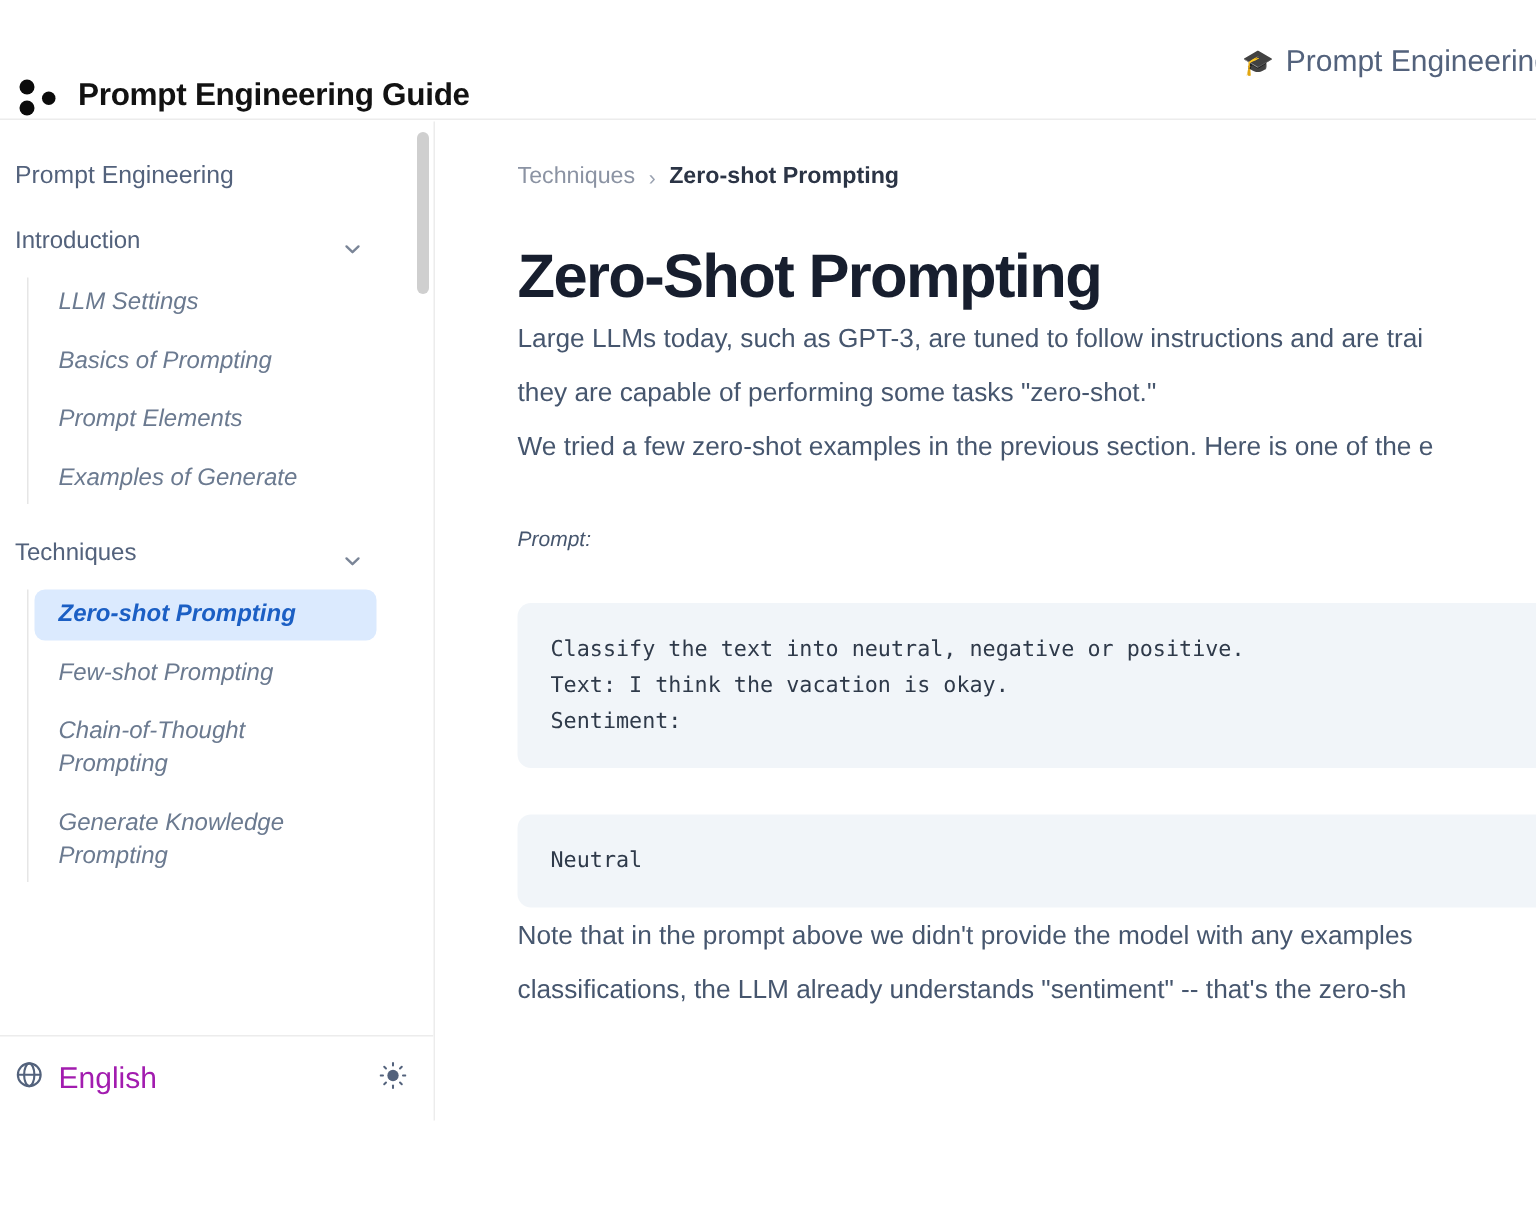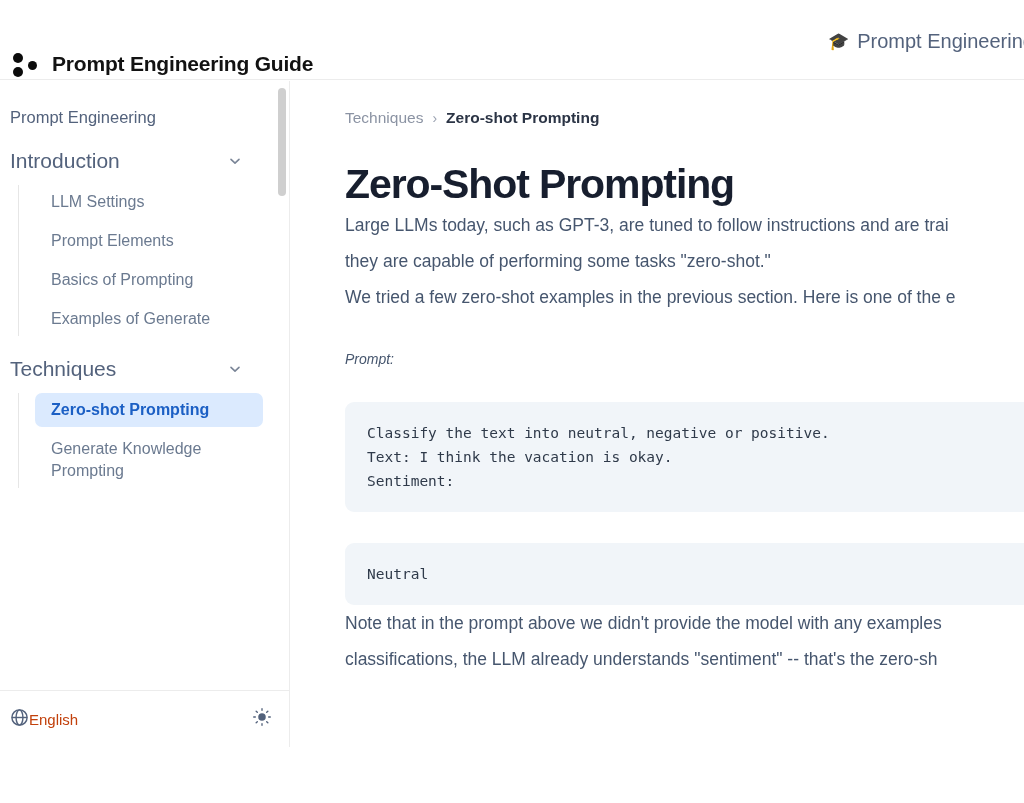--- a/index.html
+++ b/index.html
@@ -106,40 +106,41 @@
 
   .nav-top {
     font-size: 16.5px;
     color: #53627c;
     padding: 0 10px;
     margin-bottom: 20px;
     line-height: 24px;
   }
   .nav-group-header {
     display: flex;
-    align-items: center;
+    align-items: flex-end;
     justify-content: space-between;
-    font-size: 21px;
+    font-size: 16px;
     color: #53627c;
     padding: 0 10px;
     line-height: 24px;
     cursor: pointer;
   }
   .chev {
     width: 14px;
     height: 14px;
     margin-right: 38px;
     flex-shrink: 0;
   }
   .chev svg { display: block; }
   .nav-children {
     margin-top: 12px;
     margin-left: 18px;
     border-left: 1px solid #e6e6e6;
-    padding-left: 16px;
+    padding-left: 4px;
+    font-style: italic;
   }
   .nav-item {
     font-size: 16px;
     color: #6b7a90;
     line-height: 22px;
     padding: 6px 12px 6px 16px;
     margin-bottom: 5px;
     border-radius: 7px;
     max-width: 228px;
     cursor: pointer;
@@ -159,22 +160,23 @@
     height: 57px;
     border-top: 1px solid #ececec;
     display: flex;
     align-items: center;
     padding: 0 18px 0 10px;
     background: #ffffff;
   }
   .lang {
     display: flex;
     align-items: center;
-    font-size: 15px;
-    color: #c2410c;
+    gap: 10px;
+    font-size: 20px;
+    color: #a21caf;
     cursor: pointer;
   }
   .footer-spacer { flex: 1; }
   .theme-toggle { cursor: pointer; display: block; }
 
   
   .main {
     position: absolute;
     top: 81px;
     left: 291px;
@@ -257,37 +259,39 @@
     <div class="nav-group-header">
       <span>Introduction</span>
       <span class="chev">
         <svg width="14" height="14" viewBox="0 0 14 14">
             <path d="M3 5.3 L7 9.1 L11 5.3" fill="none" stroke="#7a8597" stroke-width="1.6" stroke-linecap="round" stroke-linejoin="round"></path>
           </svg>
       </span>
     </div>
     <div class="nav-children">
       <div class="nav-item">LLM Settings</div>
+      <div class="nav-item">Basics of Prompting</div>
       <div class="nav-item">Prompt Elements</div>
-      <div class="nav-item">Basics of Prompting</div>
       <div class="nav-item">Examples of Generate</div>
     </div>
 
     <div class="group-spacer"></div>
 
     <div class="nav-group-header">
       <span>Techniques</span>
       <span class="chev">
         <svg width="14" height="14" viewBox="0 0 14 14">
             <path d="M3 5.3 L7 9.1 L11 5.3" fill="none" stroke="#7a8597" stroke-width="1.6" stroke-linecap="round" stroke-linejoin="round"></path>
           </svg>
       </span>
     </div>
     <div class="nav-children">
       <div class="nav-item active">Zero-shot Prompting</div>
+      <div class="nav-item">Few-shot Prompting</div>
+      <div class="nav-item">Chain-of-Thought Prompting</div>
       <div class="nav-item">Generate Knowledge Prompting</div>
     </div>
 
   </div>
 
   <div class="scrollbar-track"></div>
   <div class="scrollbar-thumb"></div>
 
   <div class="sidebar-footer">
     <div class="lang">

